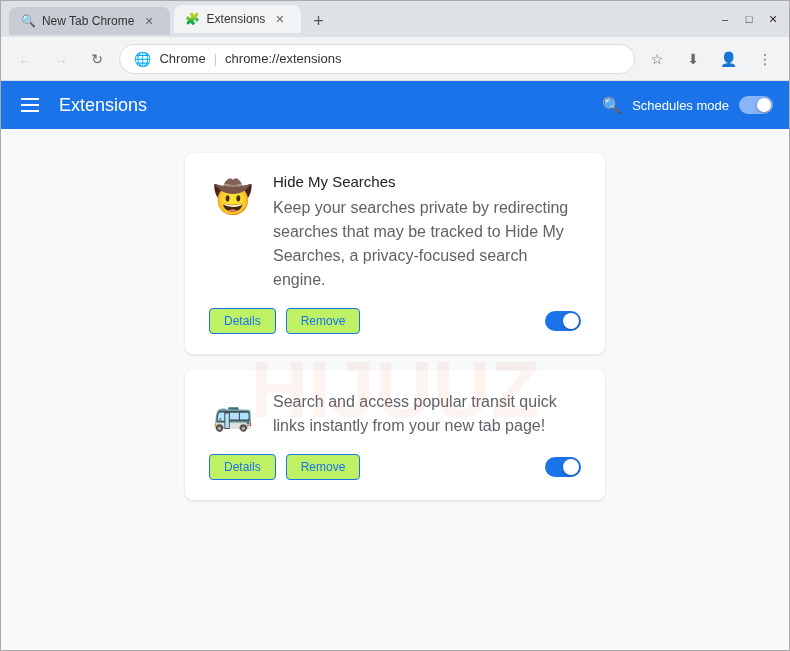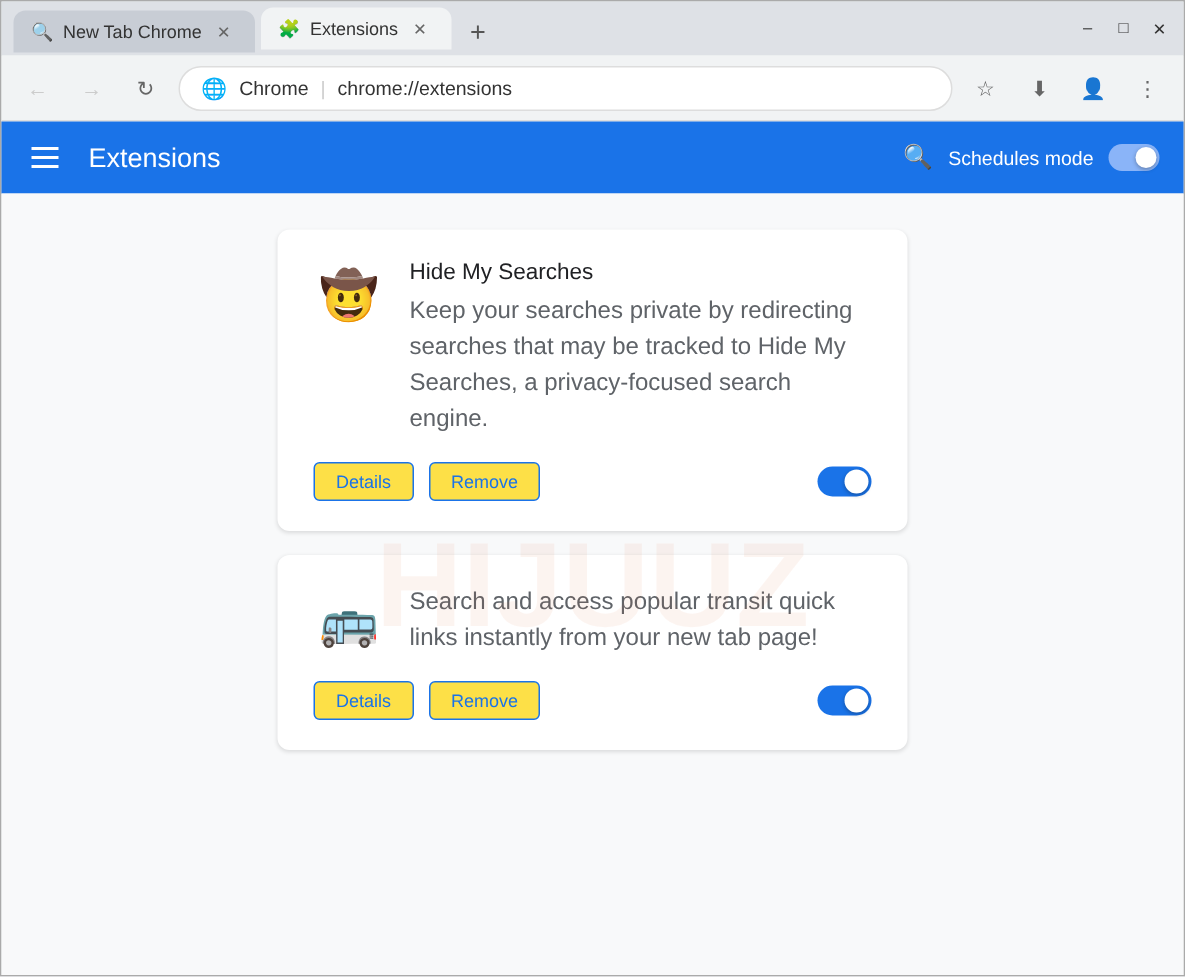--- a/index.html
+++ b/index.html
@@ -47,21 +47,21 @@
     
     .watermark { position: absolute; top: 50%; left: 50%; transform: translate(-50%, -50%); opacity: 0.07; font-size: 80px; font-weight: bold; color: #e07040; white-space: nowrap; pointer-events: none; font-family: Arial; }
 
     
     .ext-card { background: white; border-radius: 8px; box-shadow: 0 1px 3px rgba(0,0,0,0.12); padding: 20px 24px; margin-bottom: 16px; max-width: 420px; margin-left: auto; margin-right: auto; }
     .ext-card-top { display: flex; gap: 16px; margin-bottom: 16px; }
     .ext-icon { width: 48px; height: 48px; display: flex; align-items: center; justify-content: center; font-size: 32px; flex-shrink: 0; }
     .ext-info h3 { font-size: 15px; font-weight: 500; color: #202124; margin-bottom: 6px; }
     .ext-info p { font-size: 16px; color: #5f6368; line-height: 1.5; }
     .ext-card-bottom { display: flex; align-items: center; gap: 10px; }
-    .ext-btn { border: 1px solid #1a73e8; color: #1a73e8; background: #fde047; border-radius: 4px; padding: 5px 14px; font-size: 12px; cursor: pointer; }
+    .ext-btn { border: 1px solid #1a73e8; color: #1a73e8; background: #bef264; border-radius: 4px; padding: 5px 14px; font-size: 12px; cursor: pointer; }
     .ext-toggle { margin-left: auto; width: 36px; height: 20px; background: #1a73e8; border-radius: 10px; position: relative; cursor: pointer; }
     .ext-toggle-knob { width: 16px; height: 16px; background: white; border-radius: 50%; position: absolute; top: 2px; right: 2px; box-shadow: 0 1px 3px rgba(0,0,0,0.3); }
   </style>
 </head>
 <body>
 
 <div class="browser-window">
 
   <div class="title-bar">
     <div class="tab inactive">

